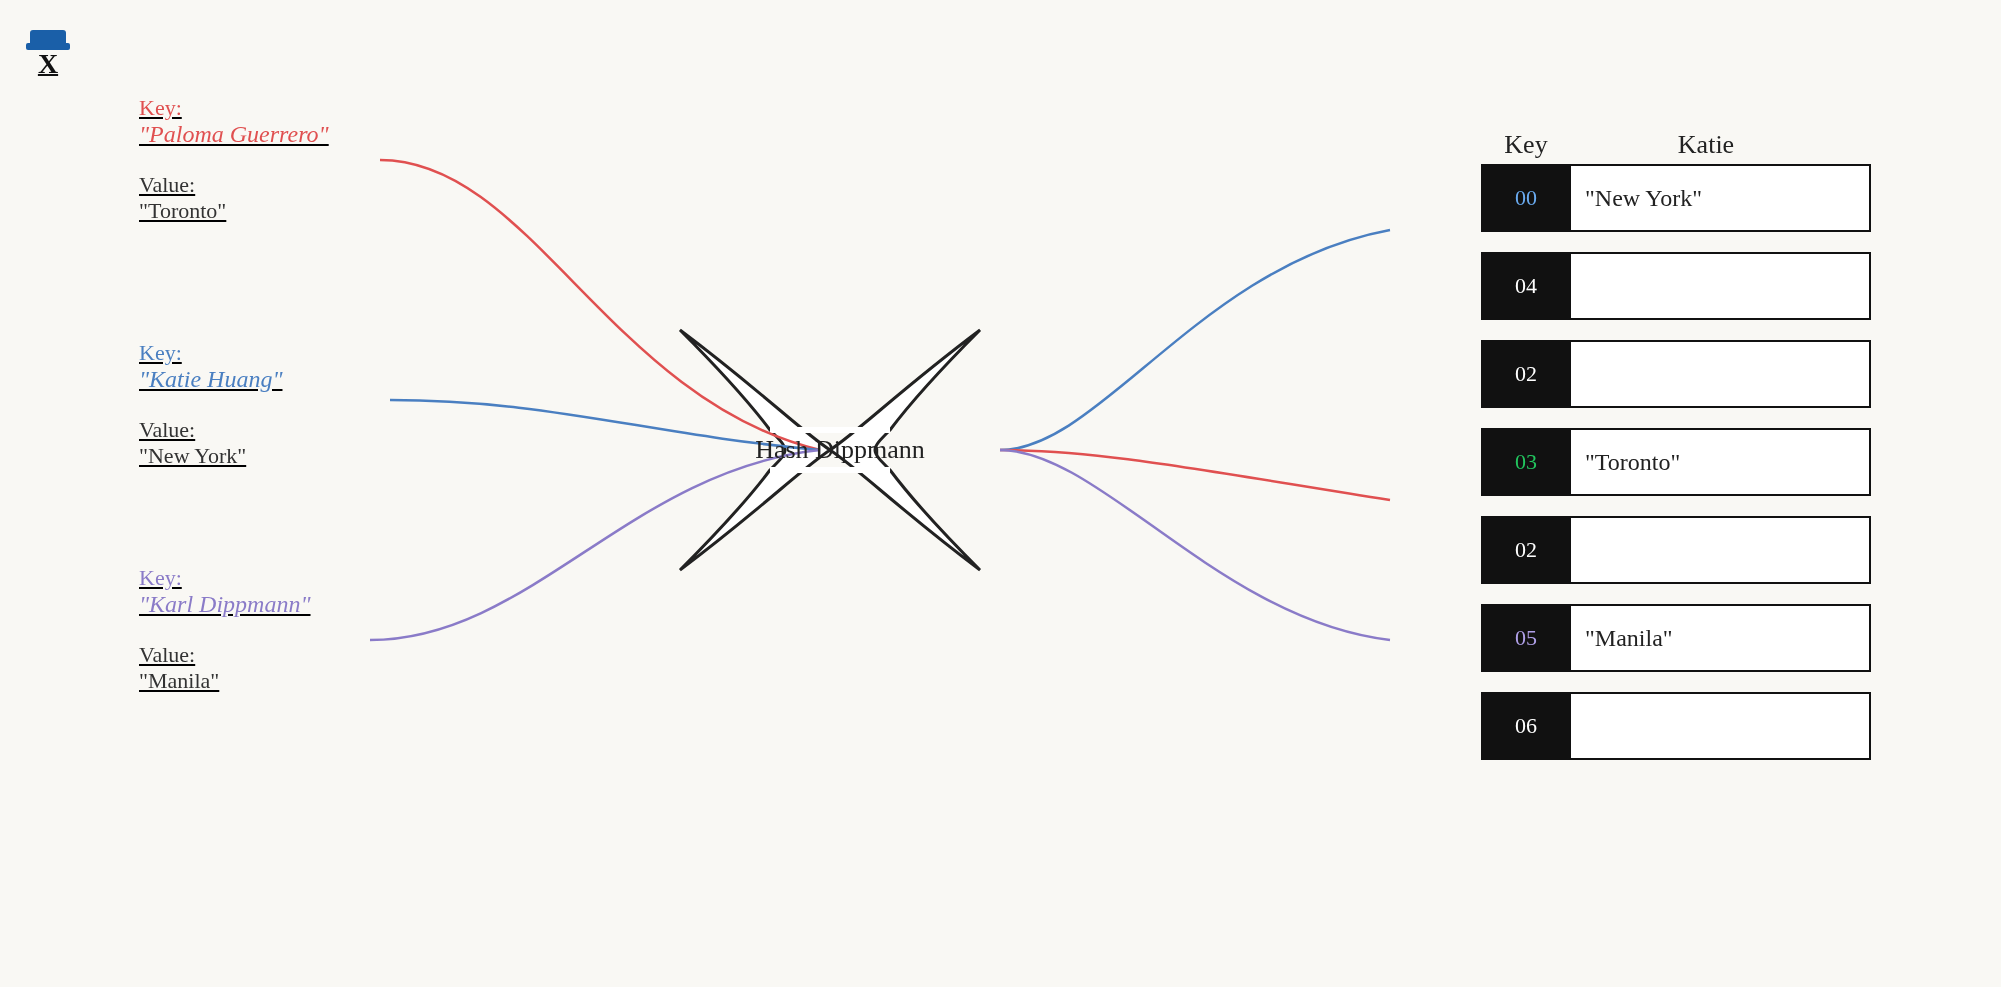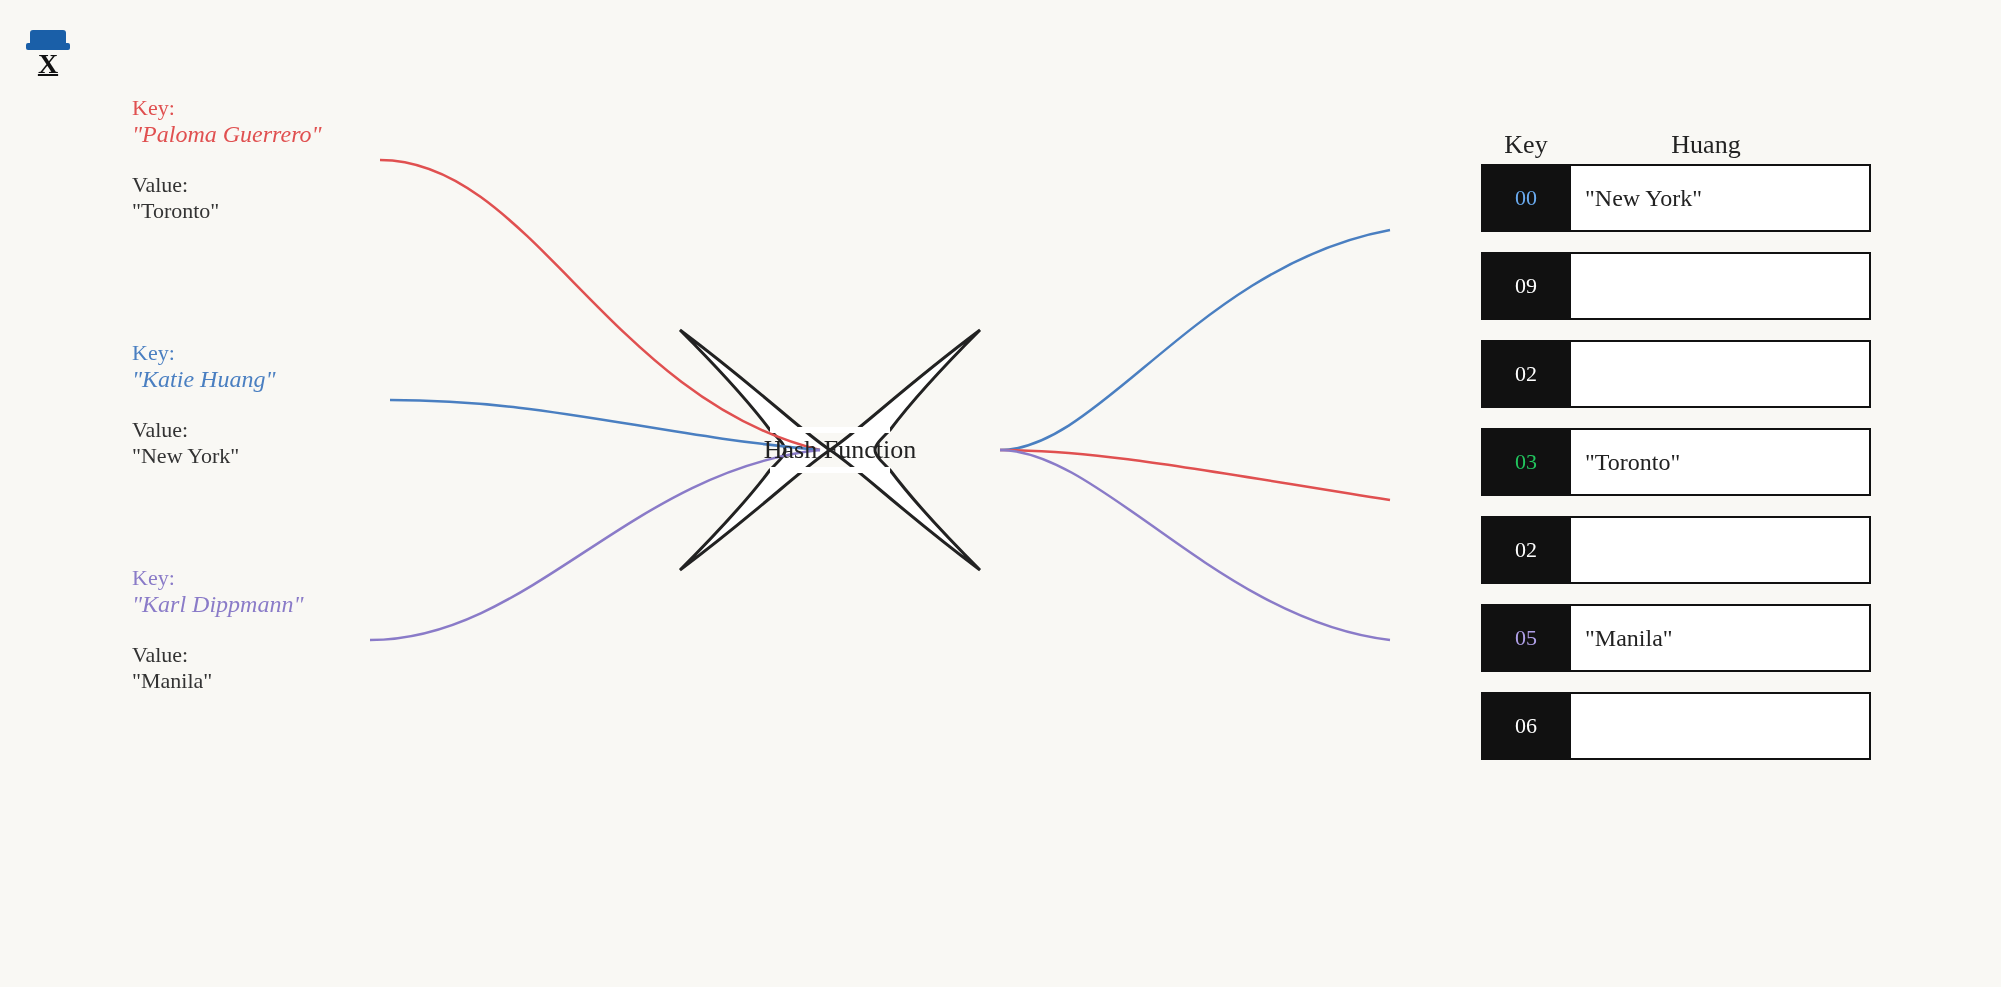--- a/index.html
+++ b/index.html
@@ -44,21 +44,22 @@
       color: #111;
       font-family: serif;
       margin-top: 4px;
       text-decoration: underline;
       text-decoration-thickness: 2px;
     }
 
     
     .kv-container {
       position: absolute;
-      left: 132px;
+      left: 139px;
+      text-decoration: underline;
     }
 
     .kv-label {
       font-size: 22px;
       color: #333;
     }
     .kv-key {
       font-size: 24px;
       font-style: italic;
     }
@@ -226,35 +227,35 @@
     C 210,140 210,140 230,120
     C 260,80 300,40 320,20
     Z
   " fill="white" stroke="#222" stroke-width="3"></path>
 
   <line x1="110" y1="120" x2="230" y2="120" stroke="white" stroke-width="6"></line>
   <line x1="110" y1="160" x2="230" y2="160" stroke="white" stroke-width="6"></line>
 </svg>
 
 <div class="hash-container">
-  <div class="hash-label">Hash Function</div>
+  <div class="hash-label">Hash Dippmann</div>
 </div>
 
 <div class="bucket-table">
   <div class="bucket-header">
     <div class="bucket-header-key">Key</div>
-    <div class="bucket-header-bucket">Huang</div>
+    <div class="bucket-header-bucket">Katie</div>
   </div>
 
   <div class="bucket-row">
     <div class="bucket-key-cell color-blue">00</div>
     <div class="bucket-value-cell">"New York"</div>
   </div>
   <div class="bucket-row">
-    <div class="bucket-key-cell">09</div>
+    <div class="bucket-key-cell">04</div>
     <div class="bucket-value-cell"></div>
   </div>
   <div class="bucket-row">
     <div class="bucket-key-cell">02</div>
     <div class="bucket-value-cell"></div>
   </div>
   <div class="bucket-row">
     <div class="bucket-key-cell color-red">03</div>
     <div class="bucket-value-cell">"Toronto"</div>
   </div>

